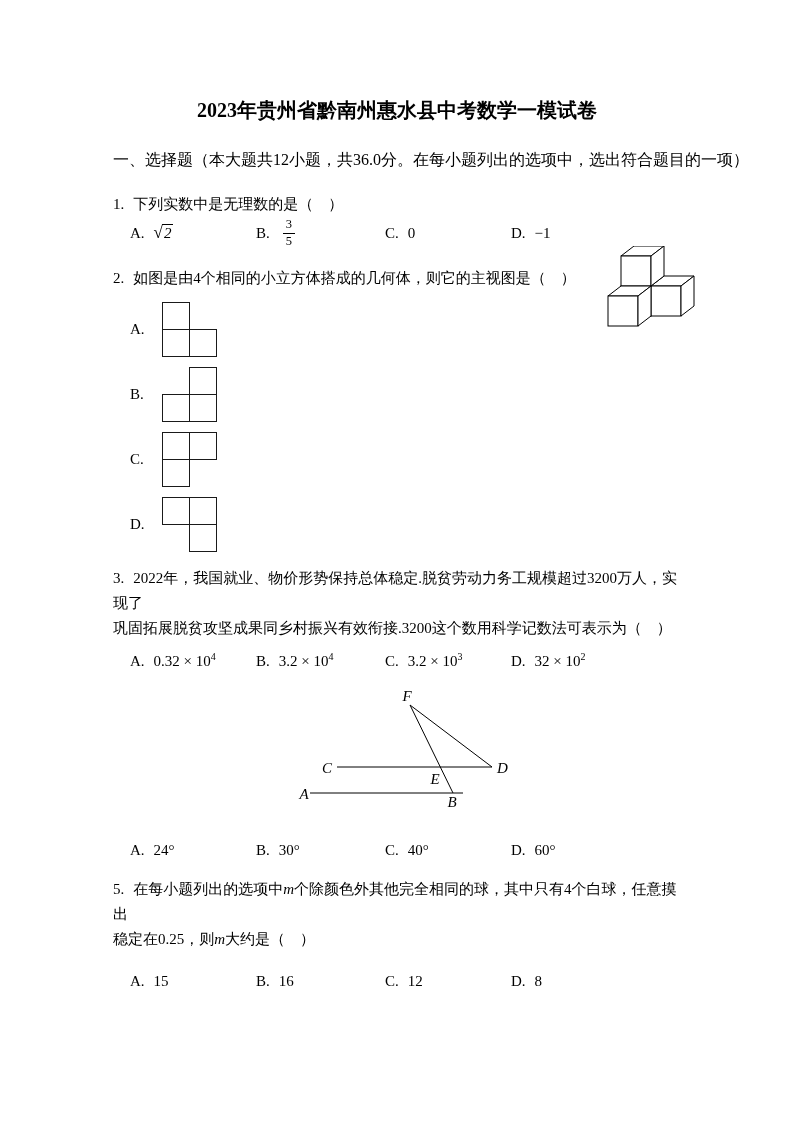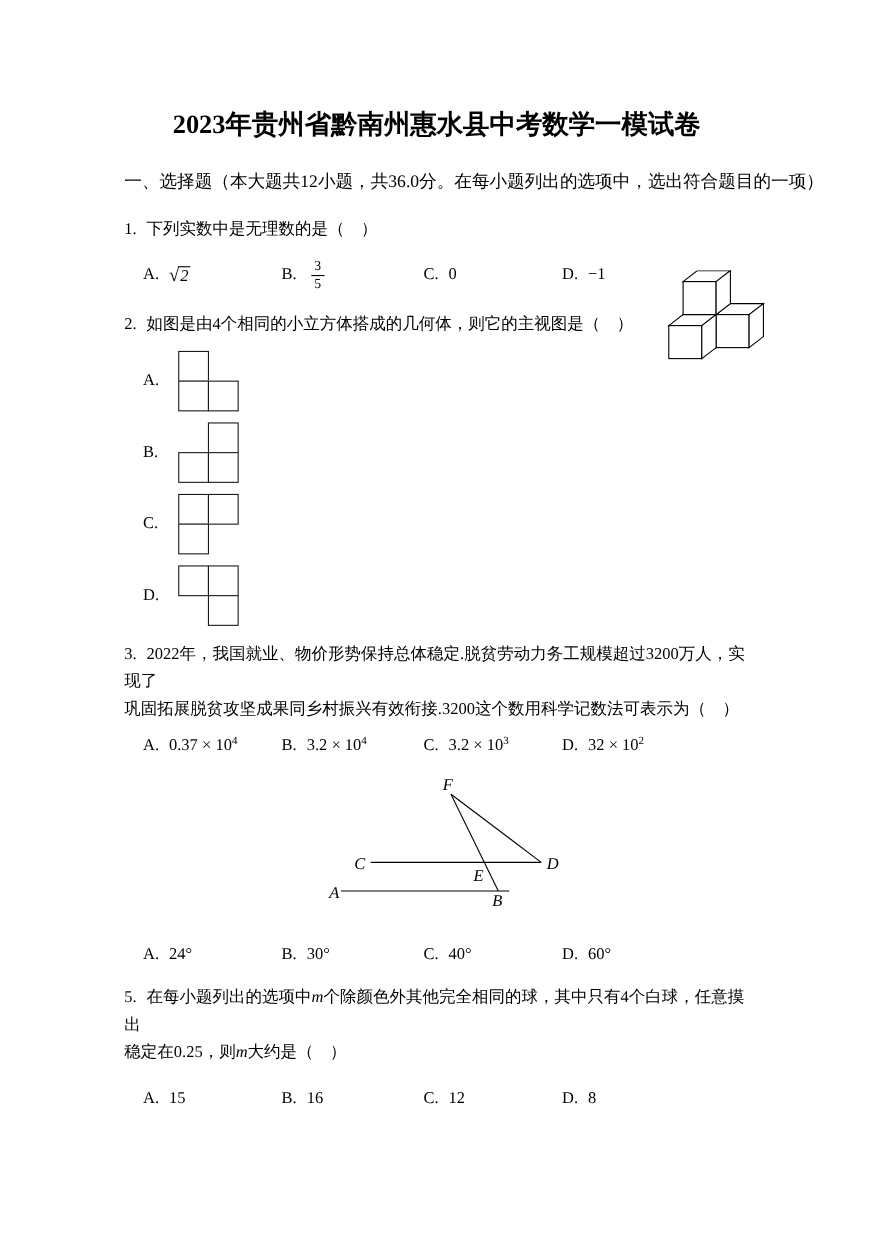--- a/index.html
+++ b/index.html
@@ -8,37 +8,37 @@
     width:794px; height:1123px;
     margin:0 auto;
     background:#ffffff;
     color:#000;
     font-family:"Liberation Serif","DejaVu Serif",serif;
     font-size:15px;
     padding:97px 113px 0 113px;
     box-sizing:border-box;
     overflow:hidden;
   }
-  .title { text-align:center; font-size:24px; font-weight:bold; margin:0 0 26px 0; }
+  .title { text-align:center; font-size:20px; font-weight:bold; margin:0 0 26px 0; }
   .section { font-size:16px; font-weight:normal; margin-bottom:21px; white-space:nowrap; }
   .stem { line-height:25px; }
   .stem-line { line-height:25px; }
   .qnum { margin-right:9px; }
   .mvar { font-style:italic; font-family:"Liberation Serif",serif; }
   .opts { display:grid; grid-template-columns:126px 129px 126px auto; margin-left:17px; align-items:center; }
   .opt { display:flex; align-items:center; }
   .olabel { margin-right:9px; }
   sup { font-size:10px; vertical-align:super; line-height:0; }
   .frac { display:inline-block; vertical-align:middle; text-align:center; font-size:12.5px; line-height:1.25; margin:0 4px; }
   .frac .fnum { display:block; border-bottom:1px solid #000; padding:0 3px; }
   .frac .fden { display:block; padding:0 3px; }
   .sqrt-sign { font-size:17px; font-style:normal; }
   .radicand { border-top:1px solid #000; padding:0 2px; margin-left:-1px; }
 
-  #q1-stem { margin-bottom:12px; }
+  #q1-stem { margin-bottom:0; }
   #q1-opts { margin-bottom:17px; min-height:32px; }
   #q2-stem { margin-bottom:10px; }
   .vrow { display:flex; align-items:center; margin-left:17px; margin-bottom:9px; height:56px; }
   .vrow .olabel { margin-right:12px; width:20px; }
   .view-grid { position:relative; }
   .gcell { position:absolute; width:28px; height:28px; border:1px solid #1a1a1a; background:#fff; box-sizing:border-box; }
   #q3-stem { margin-top:14px; margin-bottom:12px; }
   #q3-opts { margin-bottom:18px; }
   #q4-stem { margin-bottom:2px; }
   .geo-fig { margin-left:182px; margin-bottom:28px; width:230px; height:122px; }
@@ -151,21 +151,21 @@
   </div>
 
   
   <div class="stem" id="q3-stem">
     <div class="stem-line"><span class="qnum">3.</span><span>2022年，我国就业、物价形势保持总体稳定.脱贫劳动力务工规模超过3200万人，实现了</span></div>
     <div class="stem-line">巩固拓展脱贫攻坚成果同乡村振兴有效衔接.3200这个数用科学记数法可表示为（　）</div>
   </div>
   <div class="opts" id="q3-opts">
     <div class="opt">
       <span class="olabel">A.</span>
-      <span><span>0.37 × 10</span><sup>4</sup></span>
+      <span><span>0.32 × 10</span><sup>4</sup></span>
     </div>
     <div class="opt">
       <span class="olabel">B.</span>
       <span><span>3.2 × 10</span><sup>4</sup></span>
     </div>
     <div class="opt">
       <span class="olabel">C.</span>
       <span><span>3.2 × 10</span><sup>3</sup></span>
     </div>
     <div class="opt">

